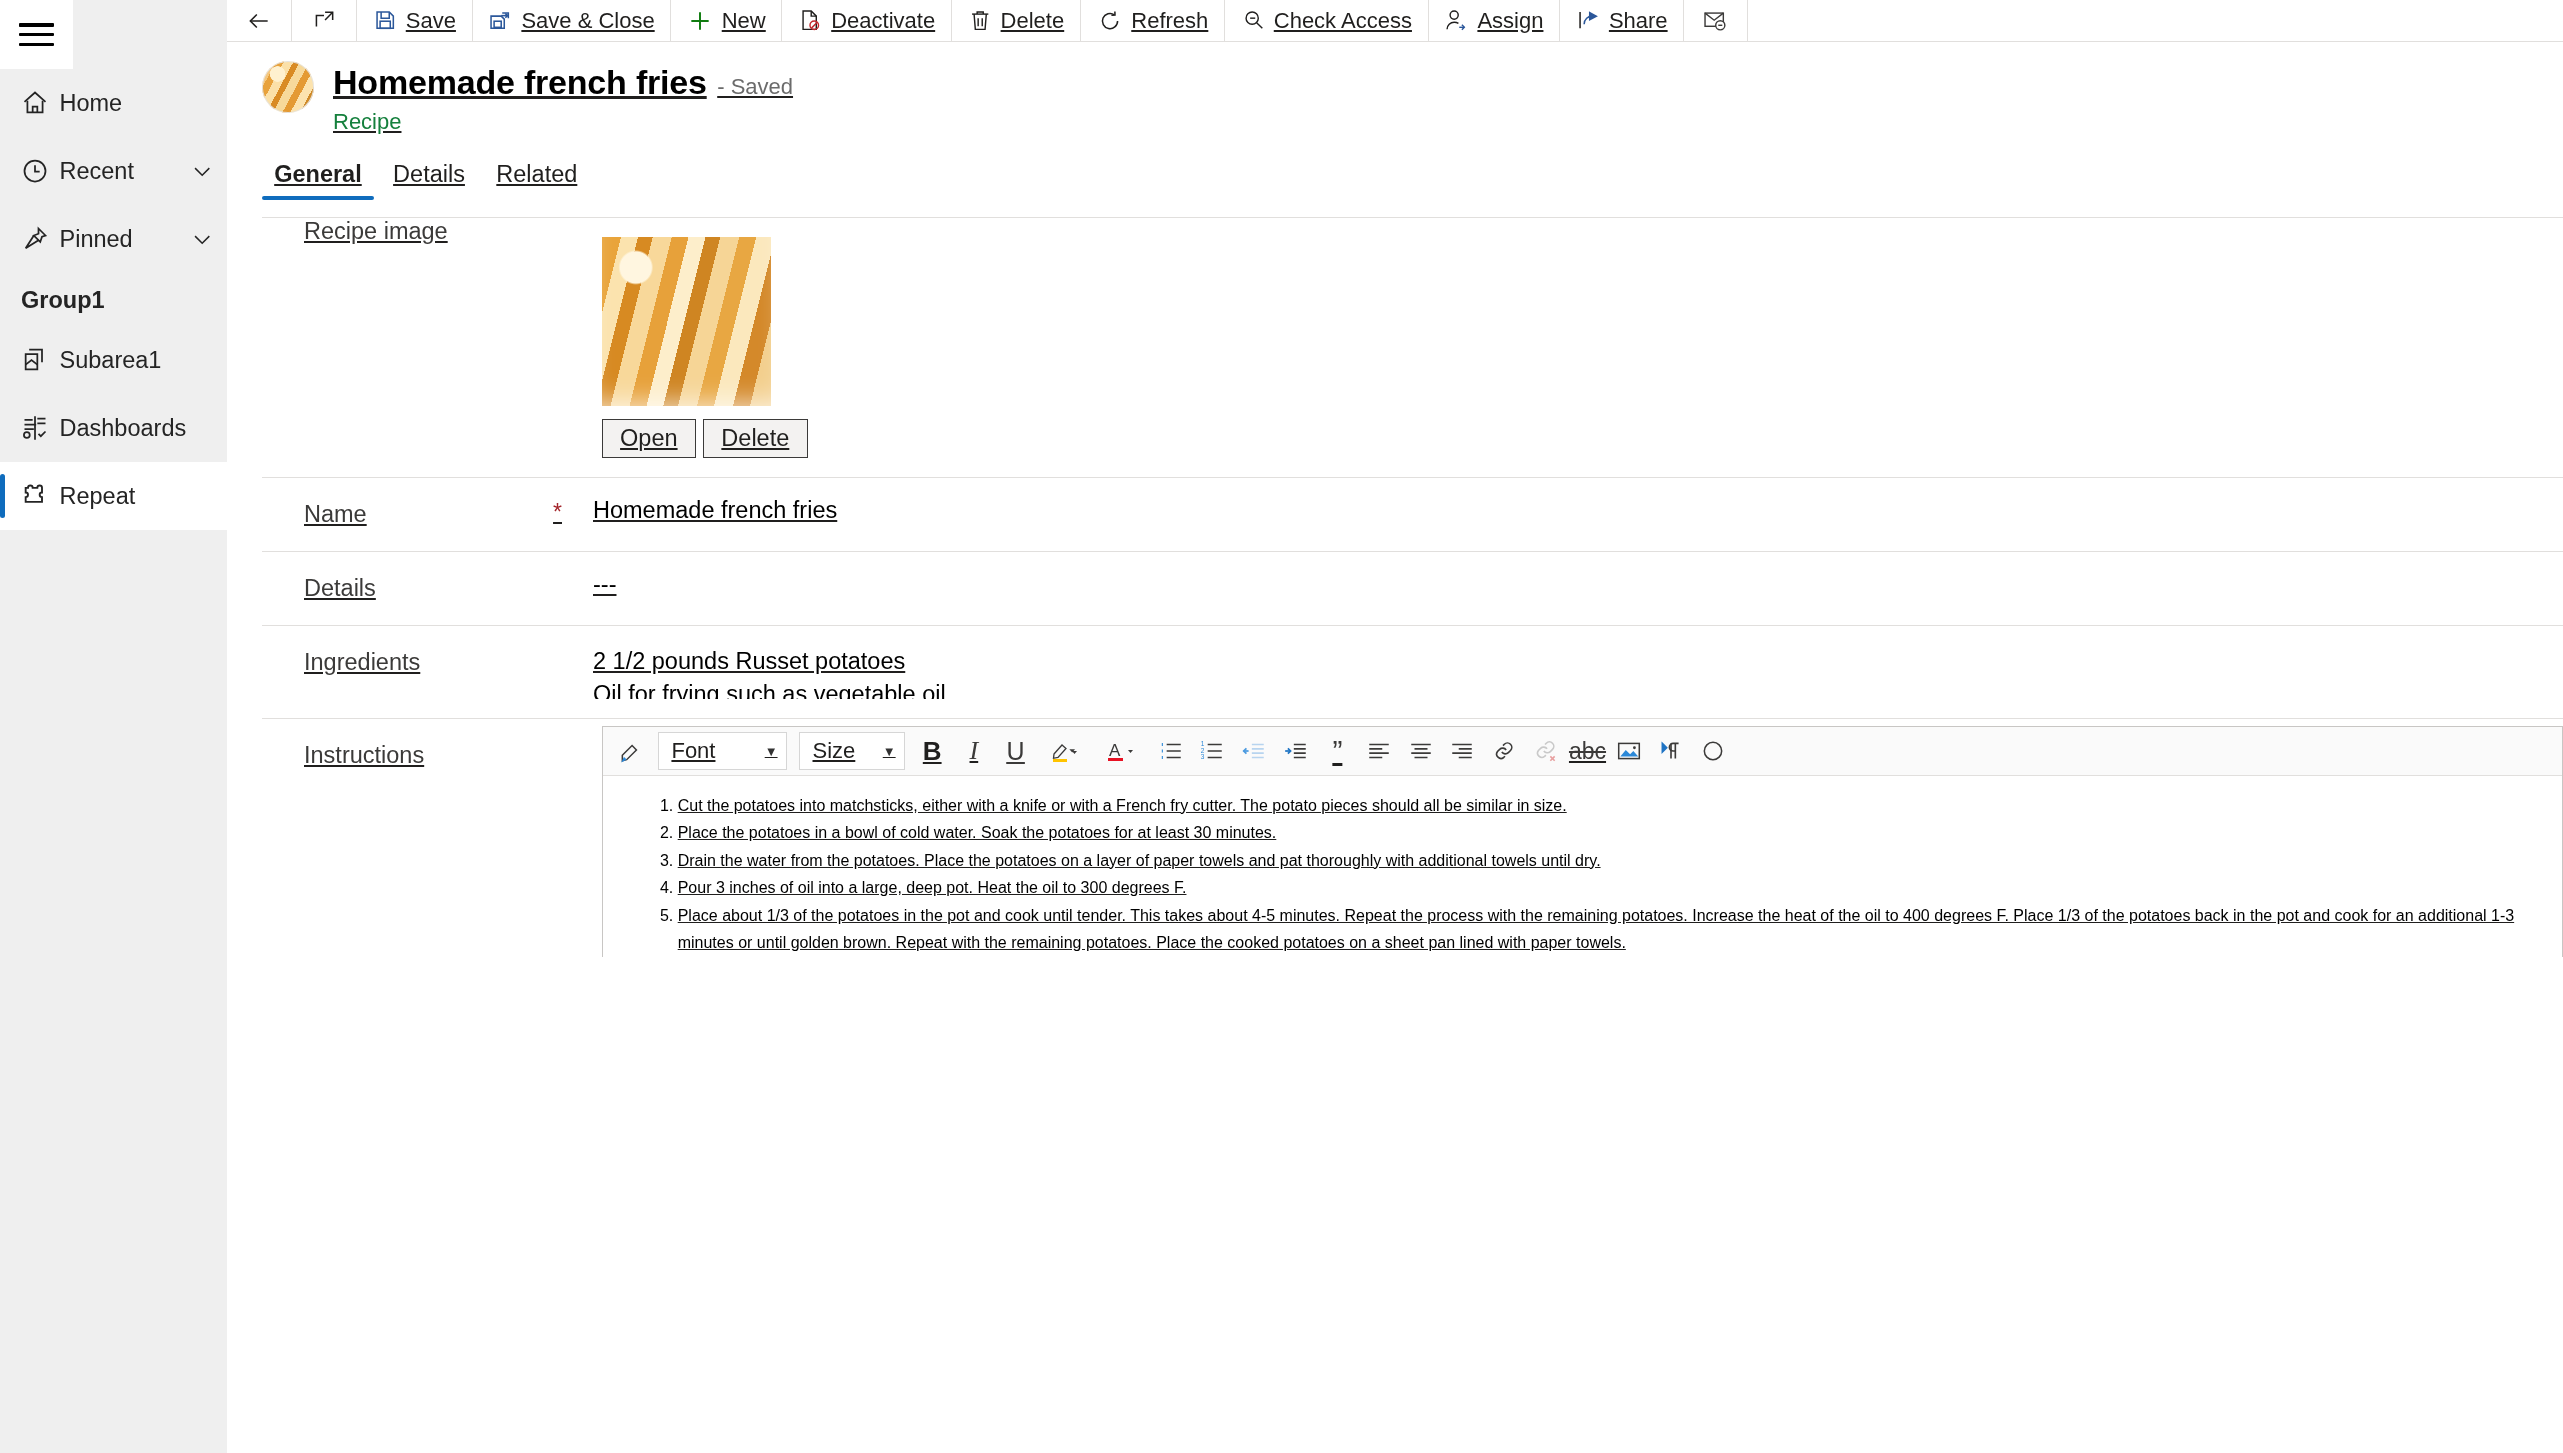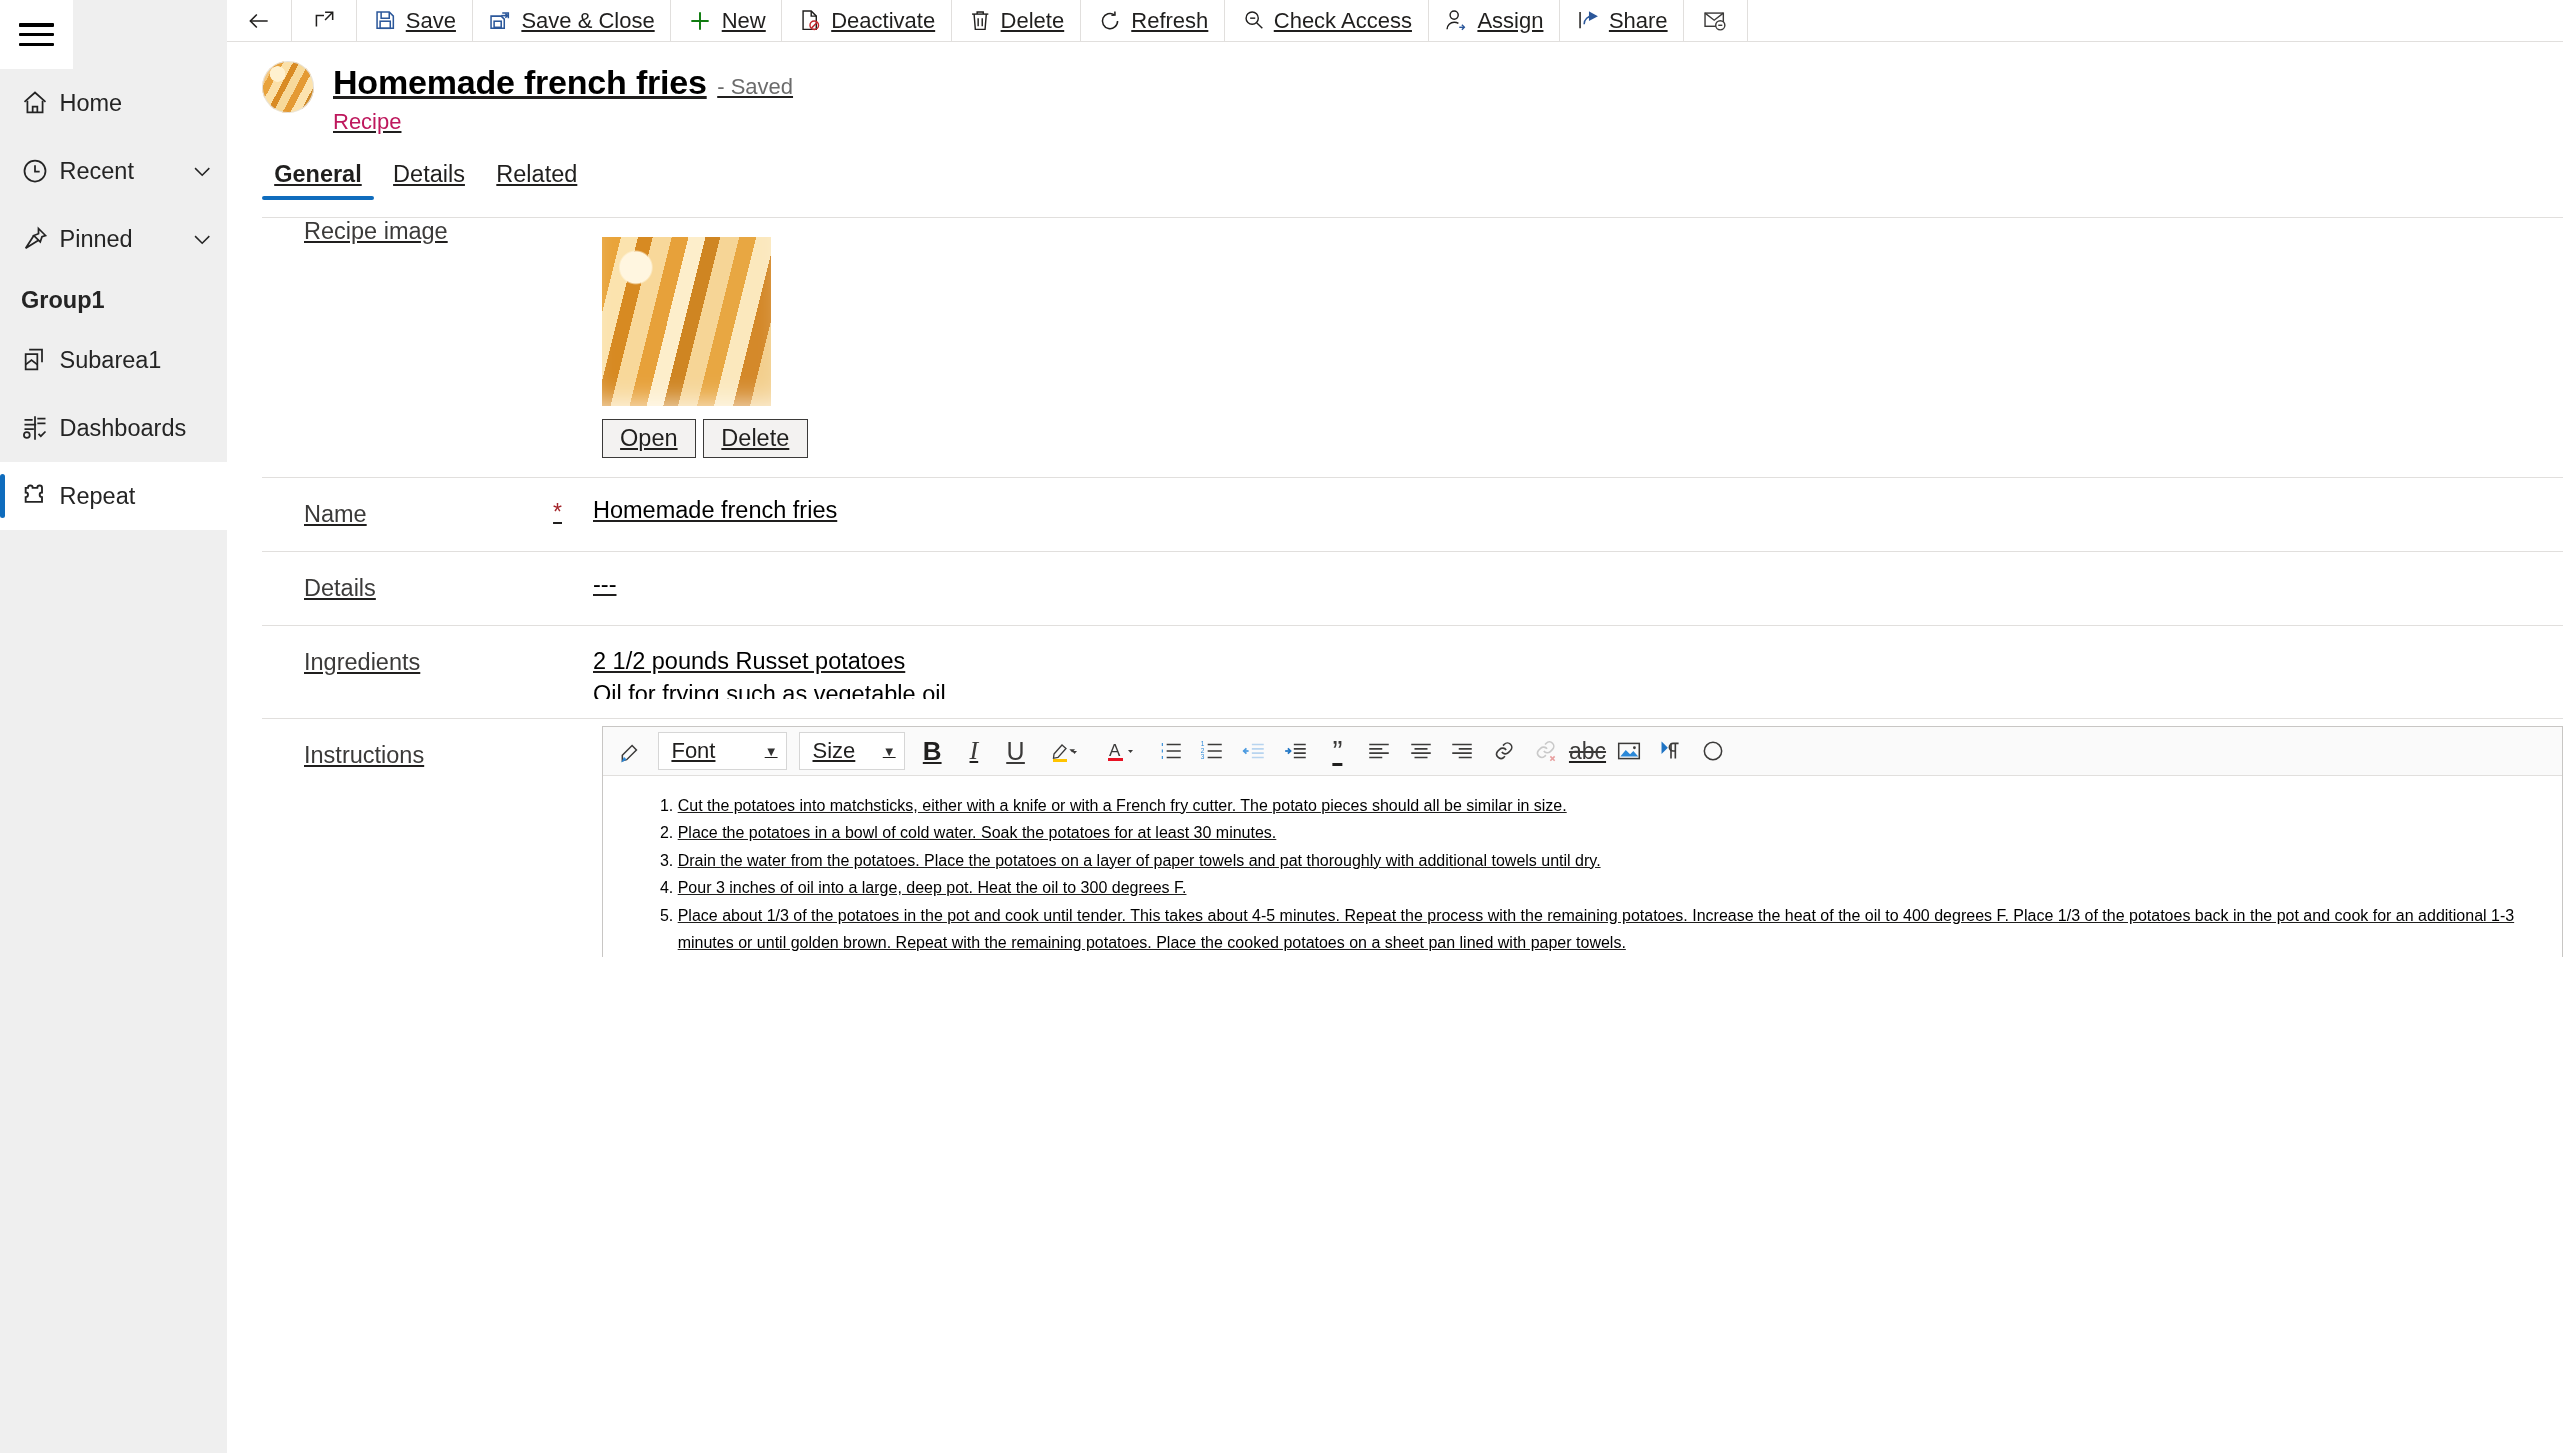--- a/index.html
+++ b/index.html
@@ -69,21 +69,21 @@
     width: 52px; height: 52px; border-radius: 50%; flex: 0 0 52px;
     background:
       radial-gradient(circle at 30% 25%, #fff1cf 0 14%, transparent 15%),
       linear-gradient(118deg, #f5c77e 0 18%, #e8a23c 18% 28%, #fbe0a8 28% 40%, #d98b24 40% 48%, #f7d99a 48% 60%, #e49a33 60% 70%, #fce3ae 70% 82%, #cf8a28 82% 100%);
     box-shadow: inset 0 0 0 0.9px #e3e3e3;
   }
   .rec-titles { padding-top: 1.7px; }
   .rec-title-line { display: flex; align-items: baseline; gap: 10.5px; }
   .rec-title { font-size: 34px; font-weight: bold; color: #000; letter-spacing: -0.2px; }
   .rec-saved { font-size: 22px; color: #6b6b6b; }
-  .rec-sub { font-size: 22px; color: #be185d; margin-top: 7px; }
+  .rec-sub { font-size: 22px; color: #15803d; margin-top: 7px; }
 
   .tabs { display: flex; gap: 7px; padding: 21px 0 0 35px; }
   .tab {
     font-size: 23.5px; padding: 5.2px 12.2px 12.2px 12.2px; cursor: pointer;
     color: #201f1e; position: relative;
   }
   .tab.active { font-weight: bold; }
   .tab.active::after {
     content: ""; position: absolute; left: 0; right: 0; bottom: 0;
     height: 4.4px; background: #0f6cbd; border-radius: 2.6px;

